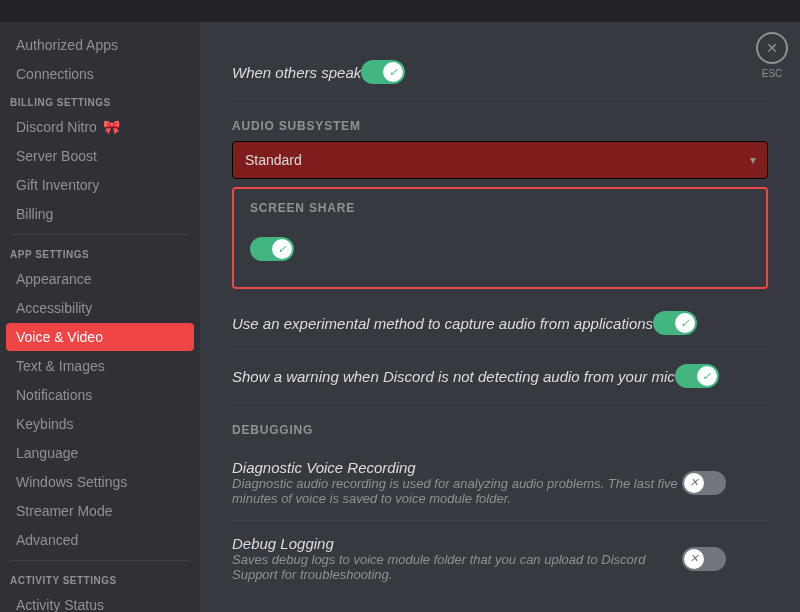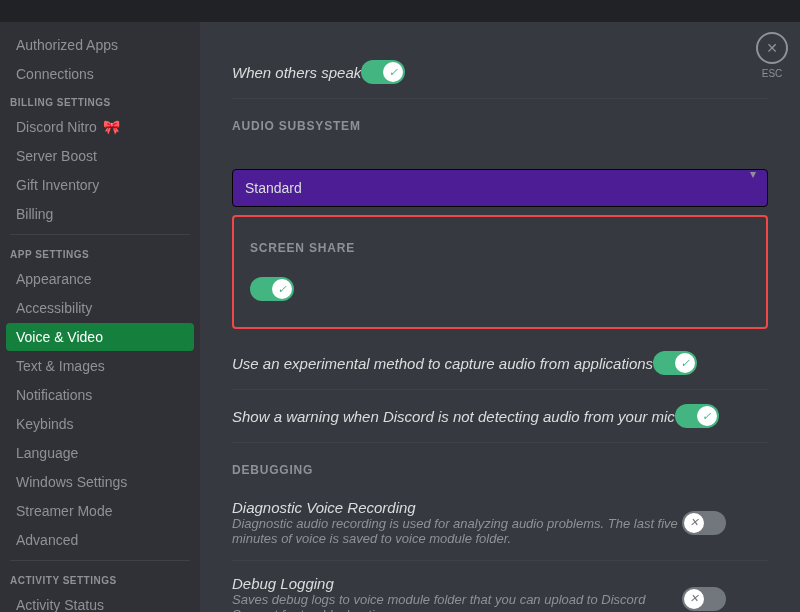--- a/index.html
+++ b/index.html
@@ -67,21 +67,21 @@
       align-items: flex-end;
       padding: 6px 10px;
       font-size: 14px;
       color: #8e9297;
       cursor: pointer;
       border-radius: 4px;
       margin: 1px 6px;
       position: relative;
     }
     .sidebar-item.active {
-      background: #15803d;
+      background: #ef4444;
       color: #fff;
     }
     .sidebar-item .badge {
       margin-left: 6px;
       color: #b9bbbe;
     }
     .sidebar-divider {
       height: 1px;
       background: #3e4147;
       margin: 6px 10px;
@@ -165,50 +165,49 @@
       margin: 20px 0 8px 0;
     }
 
     
     .select-wrapper {
       position: relative;
       width: 100%;
       margin-bottom: 8px;
     }
     .select-box {
-      background: #4c1d95;
+      background: #7f1d1d;
       border: 1px solid #040405;
       border-radius: 4px;
       padding: 10px 36px 10px 12px;
       font-size: 14px;
       color: #dcddde;
       width: 100%;
       appearance: none;
       cursor: pointer;
-      margin-top: 28px;
     }
     .select-arrow {
       position: absolute;
       right: 12px;
       top: 50%;
       transform: translateY(-50%);
       color: #8e9297;
       pointer-events: none;
       font-size: 12px;
     }
 
     
     .highlighted-box {
       border: 2px solid #f04747;
       border-radius: 4px;
       padding: 12px 16px;
       margin: 8px 0;
     }
     .highlighted-box .section-header {
-      margin-top: 12px;
+      margin-top: 0;
     }
 
     
     .esc-btn {
       position: fixed;
       right: 16px;
       top: 60px;
       display: flex;
       flex-direction: column;
       align-items: center;

